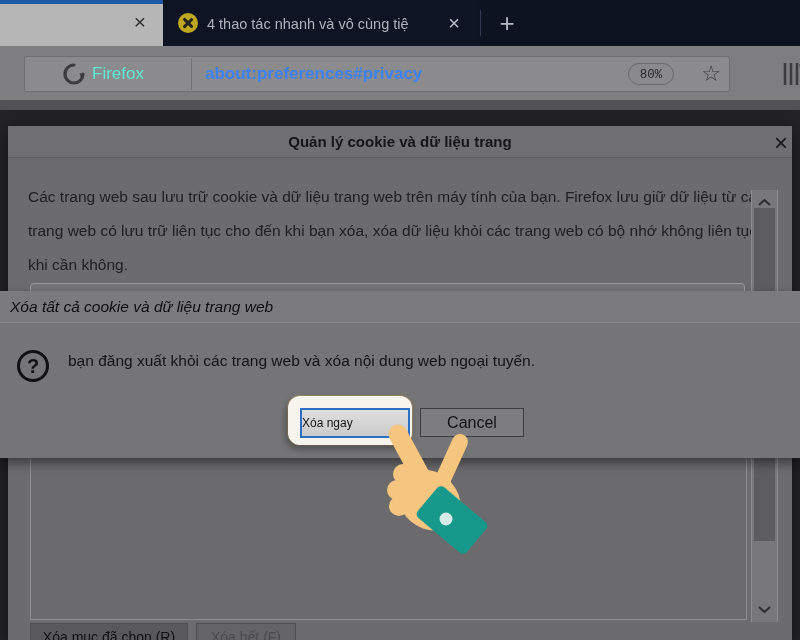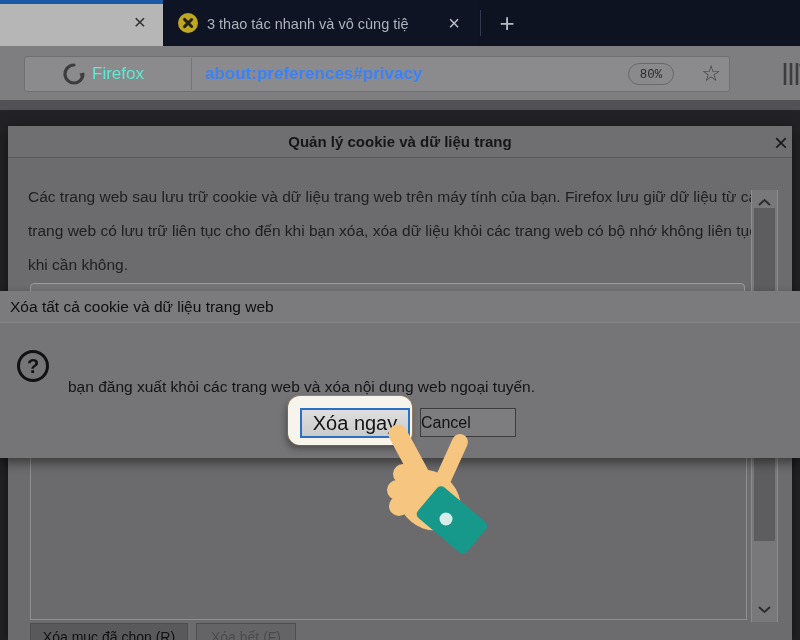--- a/index.html
+++ b/index.html
@@ -63,50 +63,50 @@
   .btn-bottom{height:30px;font-size:14px;text-align:center;line-height:26px;border:1px solid #4e4e50;
     box-sizing:border-box;}
   .btn-remove-sel{left:30px;top:623px;width:158px;background:#59595c;background:#59595c;color:#101012;}
   .btn-remove-all{left:196px;top:623px;width:100px;background:#646466;color:#4b4b4d;}
 
   
   .confirm{left:0;top:291px;width:800px;height:167px;background:#757577;
     box-shadow:0 5px 10px rgba(0,0,0,.45);}
   .confirm-strip{left:0;top:291px;width:800px;height:32px;background:#7b7b7d;
     border-bottom:1px solid #868688;box-sizing:border-box;}
-  .confirm-title{left:10px;top:298px;font-size:15.5px;color:#0e0e10;white-space:nowrap;}
+  .confirm-title{left:10px;top:298px;font-size:15.5px;color:#0e0e10;white-space:nowrap;font-style:italic;}
   .qicon{left:17px;top:350px;width:32px;height:32px;border:3px solid #111113;border-radius:50%;
     box-sizing:border-box;text-align:center;font-size:20px;font-weight:700;color:#111113;line-height:27px;}
   .confirm-line{left:68px;white-space:nowrap;font-size:15.5px;color:#141416;line-height:34px;}
   .ring{left:288px;top:396px;width:124px;height:49px;background:#f7f4ee;border-radius:12px;
     box-shadow:-2px 4px 7px rgba(0,0,0,.35),0 0 0 1px rgba(225,170,80,.35);}
   .btn-confirm{left:300px;top:408px;width:110px;height:30px;background:linear-gradient(#dedede,#cbcbcb);
-    border:2px solid #2d6fc0;box-sizing:border-box;text-align:center;font-size:20px;color:#141416;
+    border:2px solid #2d6fc0;box-sizing:border-box;font-size:12px;color:#141416;
     line-height:26px;}
-  .btn-cancel{left:420px;top:408px;width:96px;height:29px;background:#7d7d7f;
-    border:1px solid #3c3c3e;box-sizing:border-box;font-size:16px;color:#121214;
+  .btn-cancel{left:420px;top:408px;width:104px;height:29px;background:#7d7d7f;
+    border:1px solid #3c3c3e;box-sizing:border-box;text-align:center;font-size:16px;color:#121214;
     line-height:27px;}
   .hand{left:374px;top:422px;width:130px;height:135px;}
 </style>
 </head>
 <body>
 
 <div id="screen">
 
   <div class="abs tabbar"></div>
   <div class="abs tab-active"></div>
   <div class="abs tab-active-stripe"></div>
   <div class="abs tab-close-a">×</div>
   <div class="abs tab2"></div>
   <svg class="abs favicon" viewBox="0 0 20 20">
     <circle cx="10" cy="10" r="10" fill="#bfa71f"></circle>
     <rect x="8.6" y="3.5" width="3" height="13" rx="1.5" fill="#23231a" transform="rotate(45 10 10)"></rect>
     <rect x="8.6" y="3.5" width="3" height="13" rx="1.5" fill="#23231a" transform="rotate(-45 10 10)"></rect>
   </svg>
-  <div class="abs tab2-title">3 thao tác nhanh và vô cùng tiệ</div>
+  <div class="abs tab2-title">4 thao tác nhanh và vô cùng tiệ</div>
   <div class="abs tab2-fade"></div>
   <div class="abs tab-close-b">×</div>
   <div class="abs tab2-sep"></div>
   <div class="abs newtab">+</div>
 
   <div class="abs toolbar"></div>
   <div class="abs urlbar"></div>
   <svg class="abs ffLogo" viewBox="0 0 24 24">
     <path d="M12 3a9 9 0 1 0 9 9" fill="none" stroke="#3d3d3f" stroke-width="3.2" stroke-linecap="round"></path>
     <path d="M22.5 12.5l-5-1.6 1.6 5.4z" fill="#3d3d3f"></path>
@@ -143,21 +143,21 @@
   <svg class="abs sbarrow" style="top:602px;" viewBox="0 0 27 14">
       <polyline points="8,5 13.5,10 19,5" fill="none" stroke="#2d2d2f" stroke-width="2"></polyline>
     </svg>
   <div class="abs btn-bottom btn-remove-sel">Xóa mục đã chọn (R)</div>
   <div class="abs btn-bottom btn-remove-all">Xóa hết (F)</div>
 
   <div class="abs confirm"></div>
   <div class="abs confirm-strip"></div>
   <div class="abs confirm-title">Xóa tất cả cookie và dữ liệu trang web</div>
   <div class="abs qicon">?</div>
-  <div class="abs confirm-line" style="top:344px;margin-top:26px;">bạn đăng xuất khỏi các trang web và xóa nội dung web ngoại tuyến.</div>
+  <div class="abs confirm-line" style="top:344px;">bạn đăng xuất khỏi các trang web và xóa nội dung web ngoại tuyến.</div>
   <div class="abs ring"></div>
   <div class="abs btn-confirm">Xóa ngay</div>
   <div class="abs btn-cancel">Cancel</div>
 
   <svg class="abs hand" viewBox="0 0 130 135">
     <circle cx="29" cy="52" r="10" fill="#f6c57f"></circle>
     <circle cx="23" cy="68" r="10" fill="#f6c57f"></circle>
     <circle cx="25" cy="84" r="10" fill="#f6c57f"></circle>
     <ellipse cx="55" cy="78" rx="34" ry="28" transform="rotate(40 55 78)" fill="#f6c57f"></ellipse>
     <line x1="24" y1="12" x2="52" y2="64" stroke="#f6c57f" stroke-width="19" stroke-linecap="round"></line>

